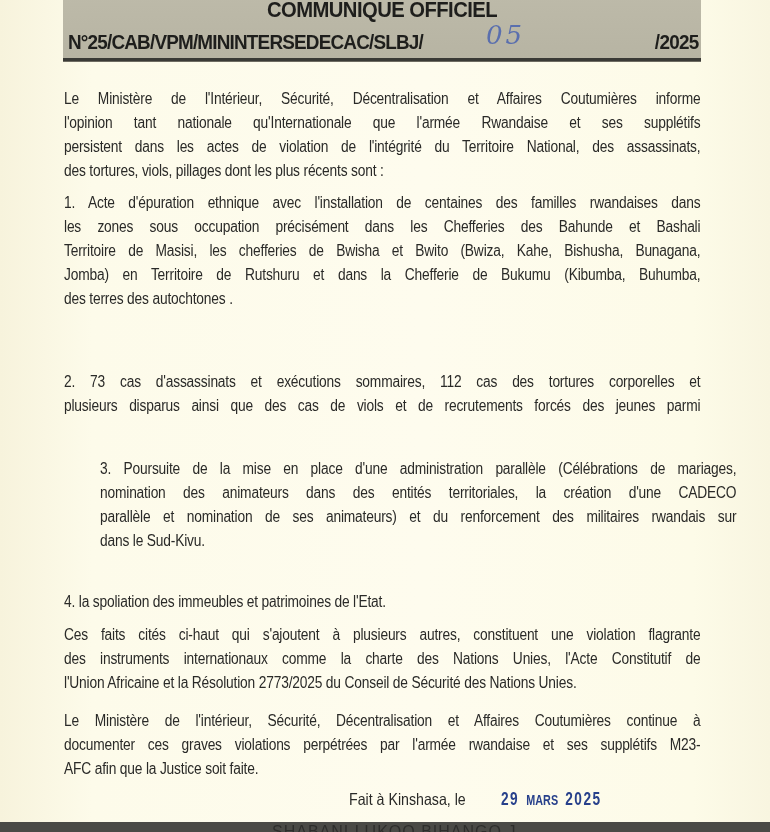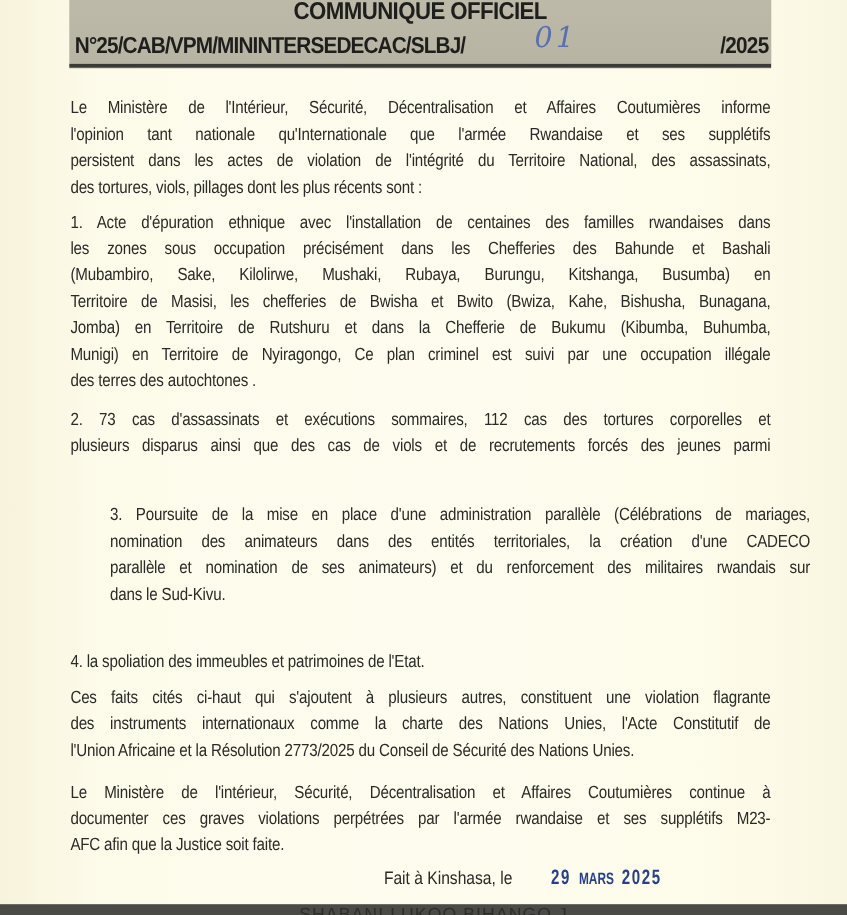--- a/index.html
+++ b/index.html
@@ -64,38 +64,36 @@
   }
 </style>
 </head>
 <body>
 
 <div class="page">
 
   <div class="header-box">
     <div class="header-title">COMMUNIQUE OFFICIEL</div>
     <div class="header-ref">N°25/CAB/VPM/MININTERSEDECAC/SLBJ/</div>
-    <div class="header-handwritten">01</div>
+    <div class="header-handwritten">05</div>
     <div class="header-year">/2025</div>
   </div>
 
   <div class="para" style="top:87px;">
     <div class="line just"><span class="t">Le Ministère de l'Intérieur, Sécurité, Décentralisation et Affaires Coutumières informe</span></div>
     <div class="line just"><span class="t">l'opinion tant nationale qu'Internationale que l'armée Rwandaise et ses supplétifs</span></div>
     <div class="line just"><span class="t">persistent dans les actes de violation de l'intégrité du Territoire National, des assassinats,</span></div>
     <div class="line"><span class="t">des tortures, viols, pillages dont les plus récents sont :</span></div>
   </div>
 
   <div class="para" style="top:191px;">
     <div class="line just"><span class="t">1. Acte d'épuration ethnique avec l'installation de centaines des familles rwandaises dans</span></div>
     <div class="line just"><span class="t">les zones sous occupation précisément dans les Chefferies des Bahunde et Bashali</span></div>
-    <div class="line just"><span class="t">(Mubambiro, Sake, Kilolirwe, Mushaki, Rubaya, Burungu, Kitshanga, Busumba) en</span></div>
     <div class="line just"><span class="t">Territoire de Masisi, les chefferies de Bwisha et Bwito (Bwiza, Kahe, Bishusha, Bunagana,</span></div>
     <div class="line just"><span class="t">Jomba) en Territoire de Rutshuru et dans la Chefferie de Bukumu (Kibumba, Buhumba,</span></div>
-    <div class="line just"><span class="t">Munigi)  en Territoire de Nyiragongo, Ce plan criminel est suivi par une occupation illégale</span></div>
     <div class="line"><span class="t">des terres des autochtones .</span></div>
   </div>
 
   <div class="para" style="top:370px;">
     <div class="line just"><span class="t">2. 73 cas d'assassinats et exécutions sommaires, 112 cas des tortures corporelles et</span></div>
     <div class="line just"><span class="t">plusieurs disparus ainsi que des cas de viols et de recrutements forcés des jeunes parmi</span></div>
   </div>
 
   <div class="para" style="top:457px;margin-left:36px;">
     <div class="line just"><span class="t">3. Poursuite de la mise en place d'une administration parallèle (Célébrations de mariages,</span></div>

